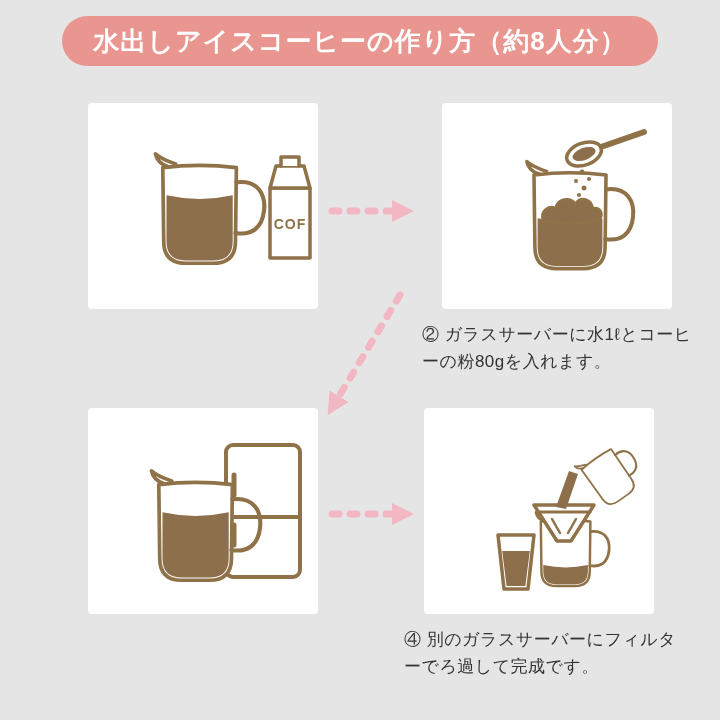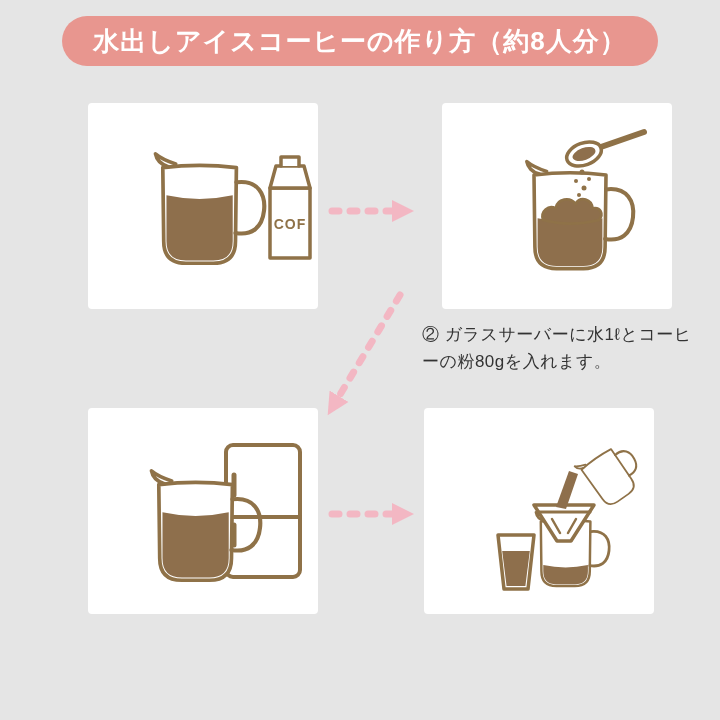--- a/index.html
+++ b/index.html
@@ -150,15 +150,16 @@
           <line class="ln" stroke-width="3" x1="74" y1="83" x2="126" y2="83"></line>
           <line class="ln" stroke-width="2.5" x1="88" y1="90" x2="96" y2="104"></line>
           <line class="ln" stroke-width="2.5" x1="112" y1="90" x2="104" y2="104"></line>
         </g>
         <path class="coffee" d="M105,42 L92,78 L102,80 L114,45 Z"></path>
         <g transform="translate(95,40) rotate(-35) scale(0.45)">
           <use href="#server"></use>
         </g>
       </svg>
     </div>
+    <p class="caption">④ 別のガラスサーバーにフィルターでろ過して完成です。</p>
   </section>
 
 </div>
 
 </body></html>

